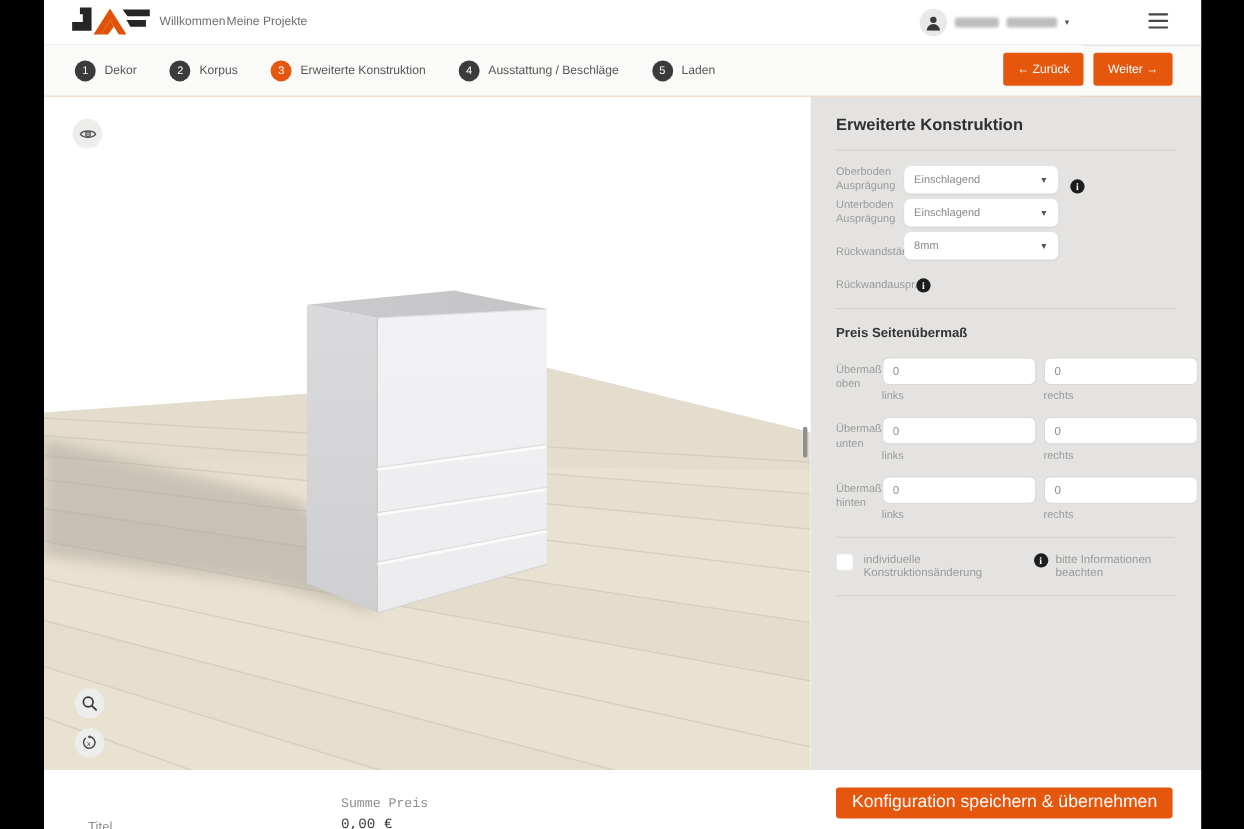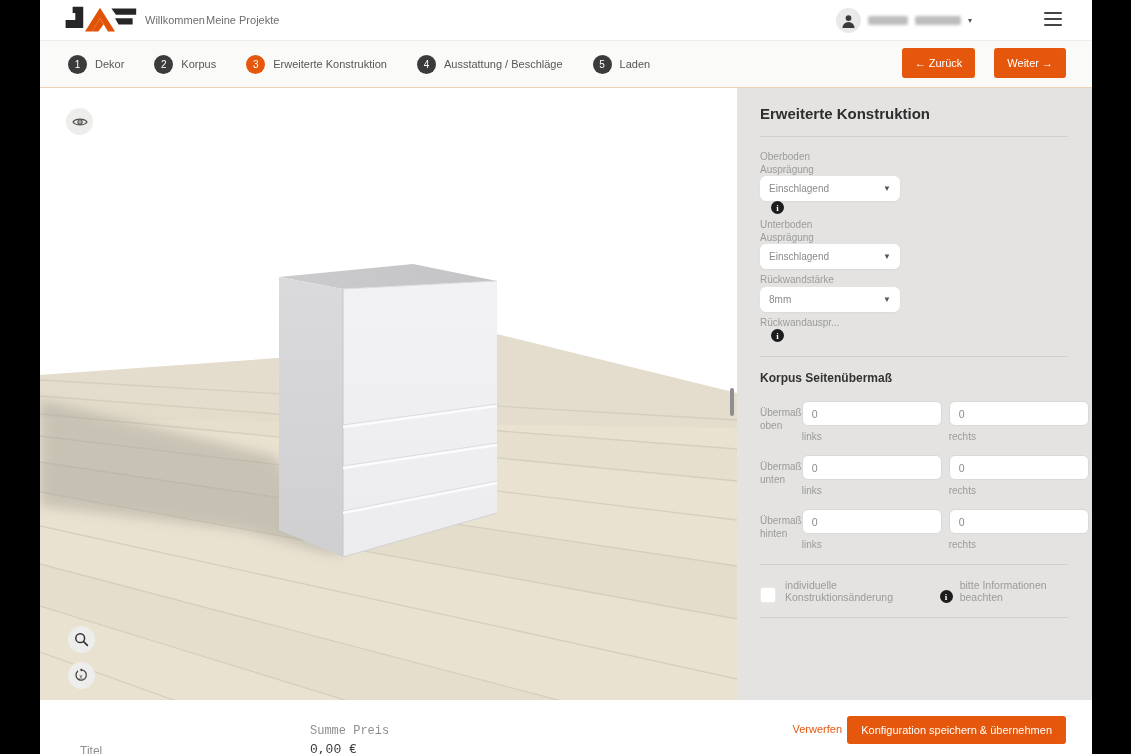--- a/index.html
+++ b/index.html
@@ -23,70 +23,70 @@
   .hamburger div { height:2px; background:#454545; margin-bottom:4px; border-radius:1px; }
 
   
   .stepper { position:absolute; left:0; top:41px; width:1052px; height:47px; background:#fafaf8;
              border-bottom:1px solid #eed3b9; display:flex; align-items:center; padding-left:28px; }
   .step { display:flex; align-items:center; margin-right:30px; cursor:pointer; }
   .step-circle { width:19px; height:19px; border-radius:50%; background:#3b3b3b; color:#fff;
                  font-size:10px; display:flex; align-items:center; justify-content:center; margin-right:8px; }
   .step.active .step-circle { background:#e6570e; }
   .step-label { font-size:11px; color:#565656; }
-  .stepper-buttons { position:absolute; right:26px; top:7px; display:flex; gap:19px; }
+  .stepper-buttons { position:absolute; right:26px; top:7px; display:flex; gap:9px; }
   .btn-orange { background:#e6570e; color:#fff; border:none; border-radius:3px; font-size:11px;
                 padding:9px 13px; cursor:pointer; font-family:inherit; white-space:nowrap; }
 
   
   .main { position:absolute; left:0; top:88px; width:1052px; height:612px; }
   .viewport { position:absolute; left:0; top:0; width:697px; height:612px; background:#fff; overflow:hidden; }
   .round-btn { position:absolute; width:27px; height:27px; border-radius:50%; background:#ededec;
                border:none; display:flex; align-items:center; justify-content:center; cursor:pointer; }
   .eye-btn { left:26px; top:20px; }
   .zoom-btn { left:28px; top:538px; }
   .rotate-btn { left:28px; top:574px; }
   .vp-scrollbar { position:absolute; right:3px; top:300px; width:4px; height:28px; background:#8f8f8f;
                   border-radius:2px; cursor:grab; }
 
   
   .panel { position:absolute; left:697px; top:0; width:355px; height:612px; background:#e4e3e1;
            padding:17px 24px 0 23px; }
   .panel-title { font-size:15px; font-weight:bold; color:#2e2e2e; }
   .divider { height:1px; background:#d2d1ce; margin:14px 0; }
   .section-title { font-size:12px; font-weight:bold; color:#333; margin-bottom:10px; }
-  .sel-row { display:flex; align-items:flex-start; margin-bottom:5px; min-height:25px;flex-direction:column; }
+  .sel-row { display:flex; align-items:flex-end; margin-bottom:5px; min-height:25px; }
   .sel-label { width:62px; font-size:10px; color:#9b9b9b; line-height:1.25; }
   .select { width:140px; height:25px; background:#fff; border-radius:6px; display:flex; align-items:center;
             padding:0 9px; font-size:10px; color:#8a8a8a; cursor:pointer;
             box-shadow:0 1px 2px rgba(0,0,0,0.05); overflow:hidden; white-space:nowrap; }
   .select .caret { margin-left:auto; font-size:8px; color:#555; padding-left:4px; }
   .info-icon { width:13px; height:13px; border-radius:50%; background:#1d1d1d; color:#fff; font-size:9px;
                font-weight:bold; display:inline-flex; align-items:center; justify-content:center;
                margin-left:11px; flex:0 0 auto; font-family:"Liberation Serif", serif; }
   .um-row { display:flex; margin-bottom:13px; }
   .um-label { width:61px; font-size:10px; color:#9b9b9b; line-height:1.3; padding-top:5px; }
   .um-field { margin-right:7px; }
   .um-field input { width:140px; height:25px; background:#fff; border:1px solid #dbd9d6; border-radius:6px;
                     padding:0 9px; font-size:10.5px; color:#8a8a8a; font-family:inherit; }
   .um-caption { font-size:10px; color:#9b9b9b; margin-top:5px; }
-  .check-row { display:flex; align-items:flex-end; font-size:10.5px; color:#9b9b9b; margin-bottom:14px; }
+  .check-row { display:flex; align-items:flex-start; font-size:10.5px; color:#9b9b9b; margin-bottom:14px; }
   .checkbox { width:16px; height:16px; background:#fff; border-radius:3px; border:1px solid #eceae8;
               margin-right:9px; cursor:pointer; flex:0 0 auto; }
   .check-row .info-icon { margin-left:22px; margin-right:7px; }
 
   
   .footer { position:absolute; left:0; top:700px; width:1052px; height:54px; background:#fff; }
   .f-label { font-size:12px; color:#8f8f8f; }
   .f-value { font-size:13px; color:#3c3c3c; margin-top:4px; }
   .f-titel { position:absolute; left:40px; top:8px;margin-top:36px; }
   .f-summe { position:absolute; left:270px; top:24px;font-family:Liberation Mono, monospace; }
   .discard-link { position:absolute; right:250px; top:23px; font-size:11px; color:#e6570e; cursor:pointer;
                   background:none; border:none; font-family:inherit; }
-  .save-btn { position:absolute; right:26px; top:16px; height:28px; padding:0 14px; font-size:11px; }
+  .save-btn { position:absolute; right:26px; top:16px; height:28px; padding:0 14px; font-size:16px; }
 </style>
 </head>
 <body>
 
 <div id="app">
 
   <div class="header">
     <svg class="logo-svg" width="80" height="30" viewBox="0 0 90 34">
       <polygon points="14,2 26,2 26,26 6,26 6,17 17,17 17,9 14,9" fill="#262626"></polygon>
       <path d="M28,30 L45,3 L62,30 L54,30 L45,15 L36,30 Z" fill="#e05206"></path>
@@ -273,21 +273,21 @@
       </div>
 
       <div class="sel-row">
         <div class="sel-label">
           <div>Rückwandauspr...</div>
         </div>
         <span class="info-icon">i</span>
       </div>
 
       <div class="divider"></div>
-      <div class="section-title" style="margin-bottom:16px">Korpus Seitenübermaß</div>
+      <div class="section-title" style="margin-bottom:16px">Preis Seitenübermaß</div>
 
       <div class="um-row">
         <div class="um-label">
           <div>Übermaß</div>
           <div>oben</div>
         </div>
         <div class="um-field">
           <input type="text" value="0" style="">
           <div class="um-caption">links</div>
         </div>

